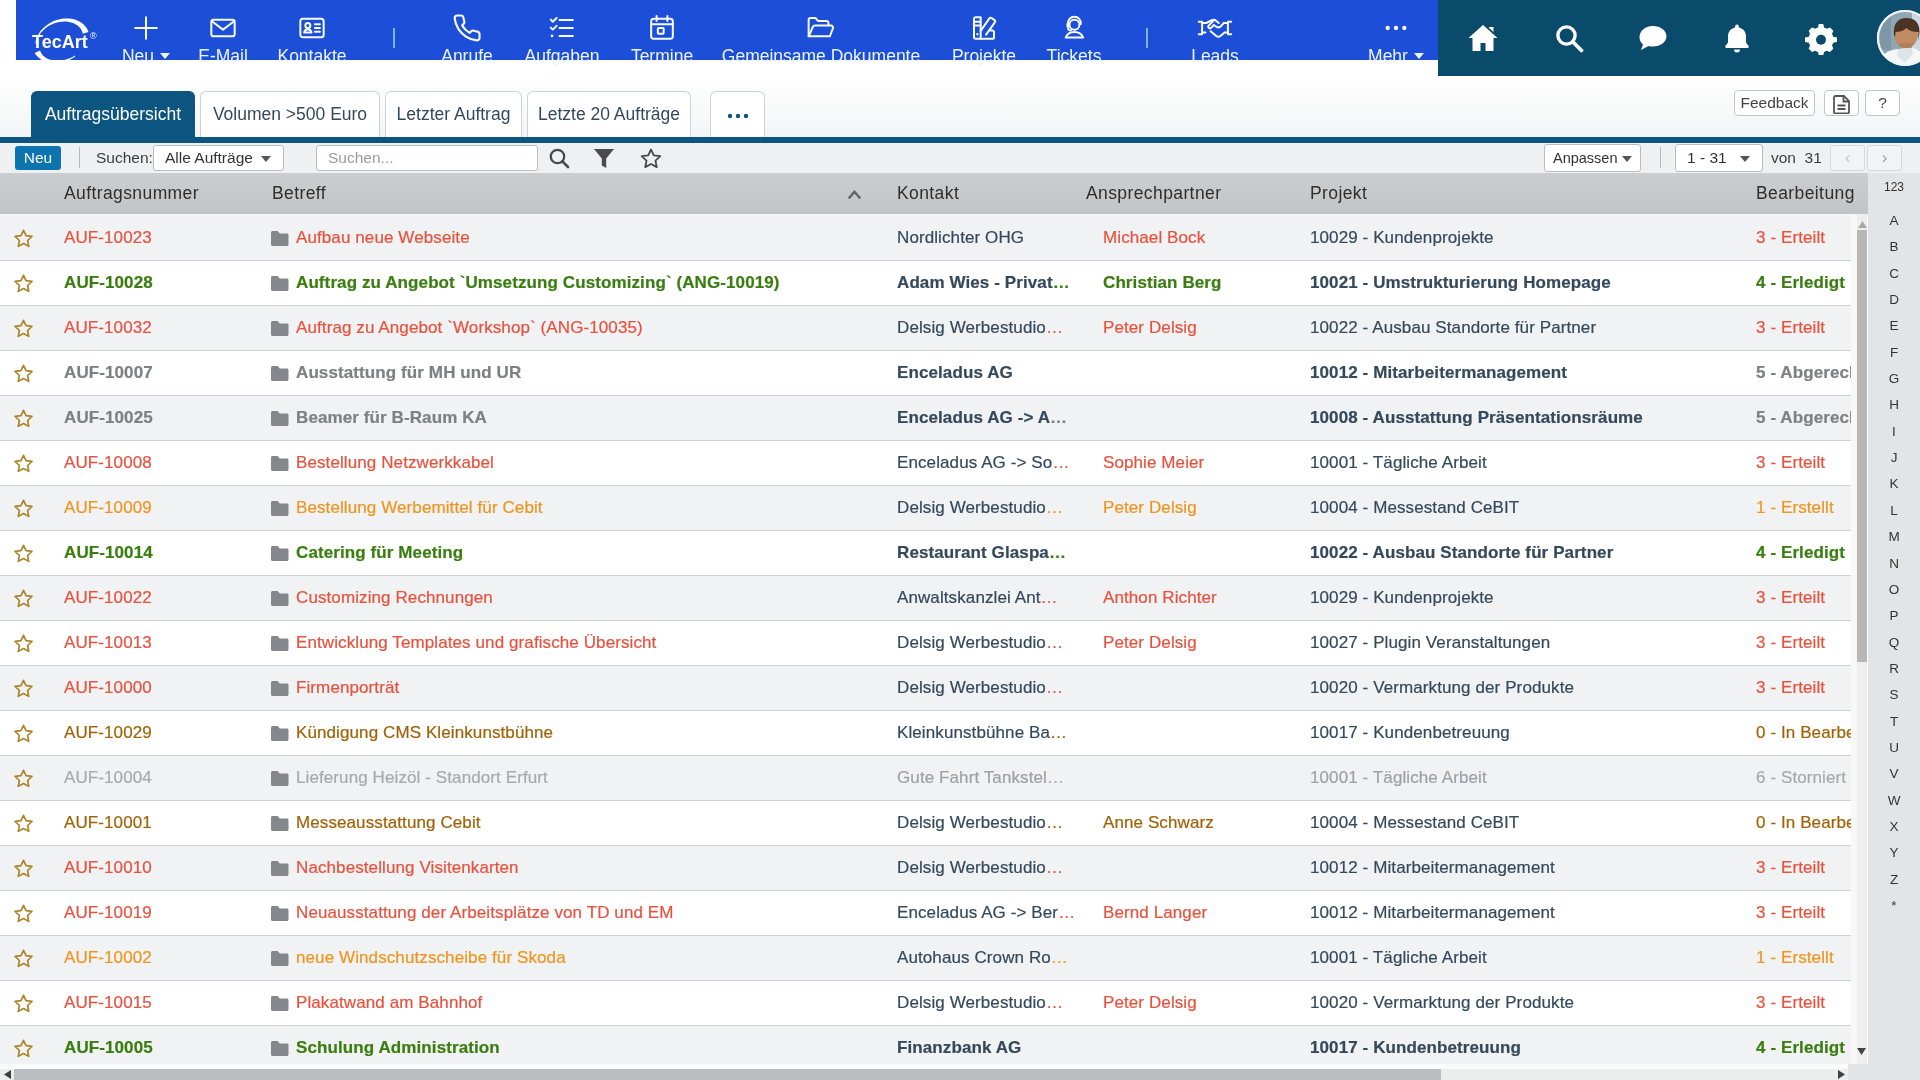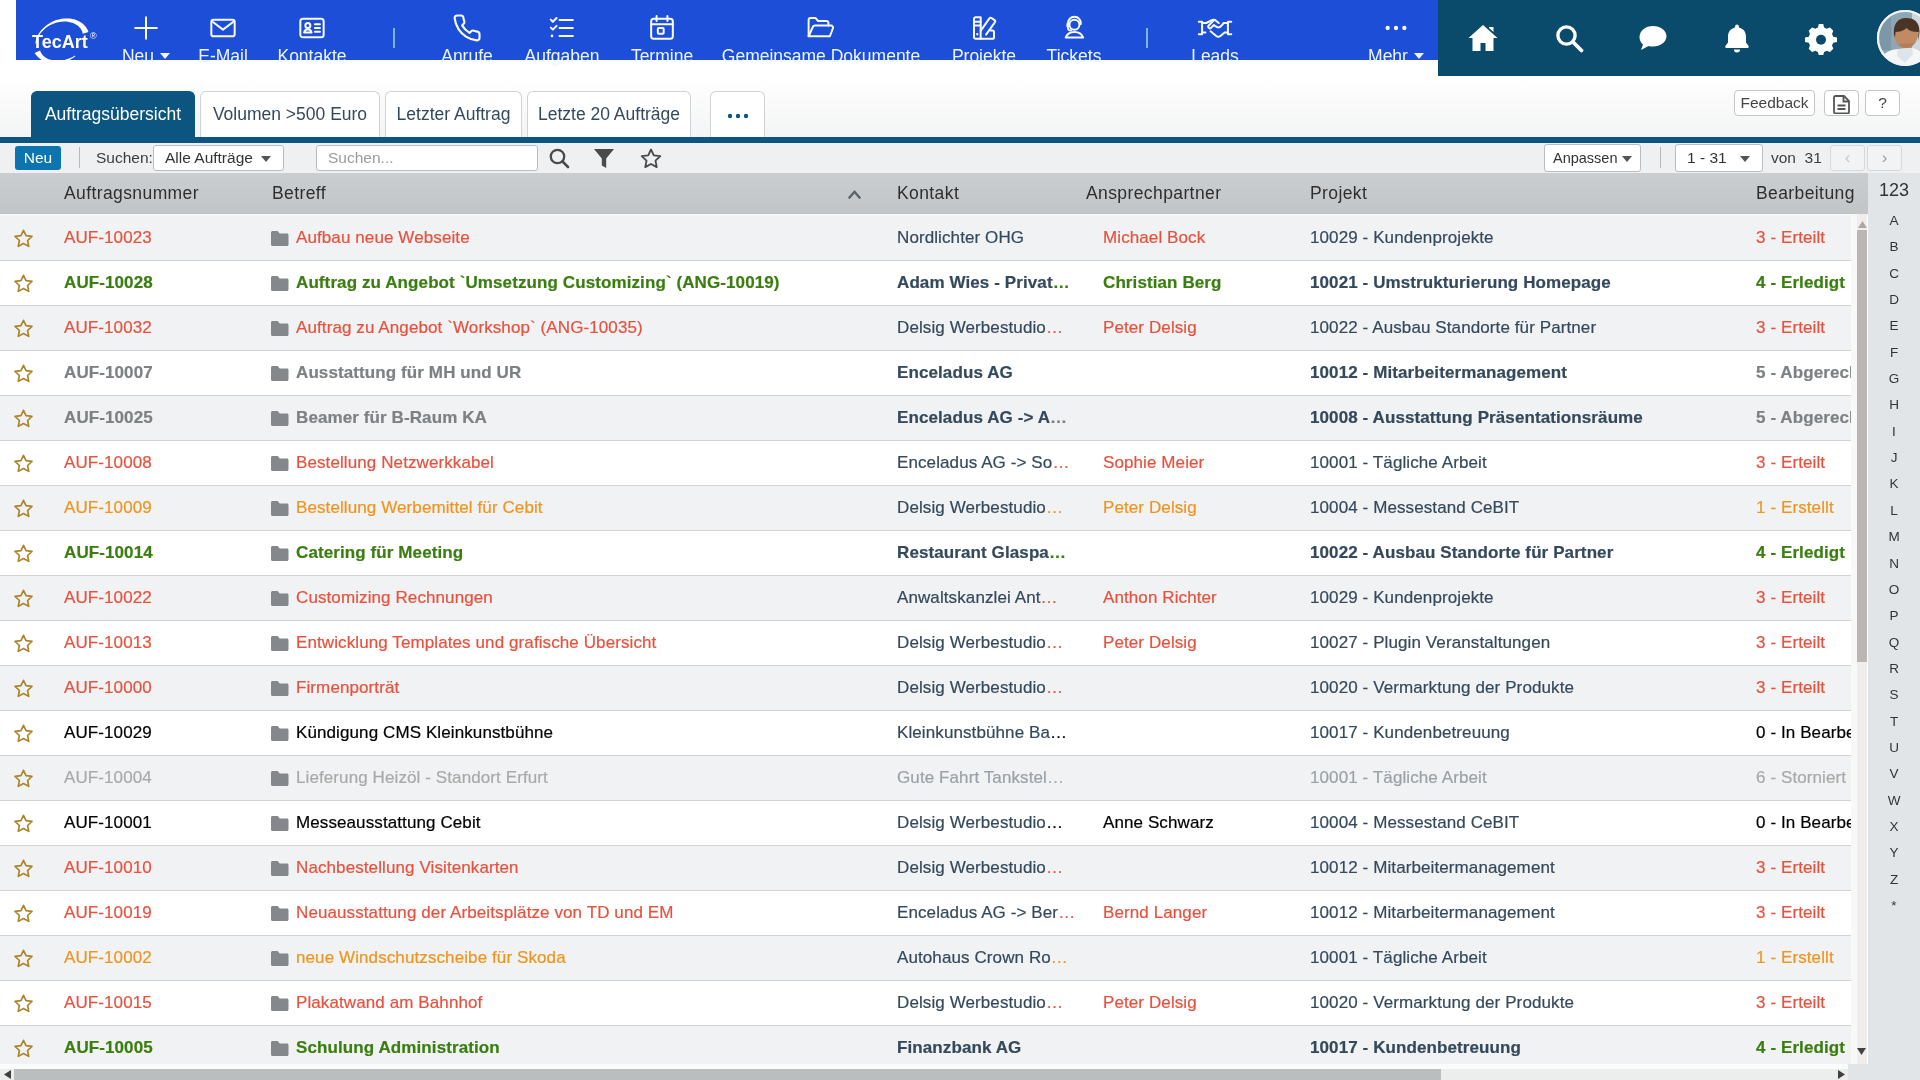--- a/index.html
+++ b/index.html
@@ -55,21 +55,21 @@
 .c.kon { left:897px; color:#35495c; }
 .c.ans { left:1103px; }
 .c.pro { left:1310px; color:#35495c; }
 .c.bea { left:1756px; }
 .b { font-weight:bold;text-align:center; }
 .red { color:#e8513d; }
 .green { color:#3a7e10; }
 .orange { color:#ef941e; }
 .gray5 { color:#7d8184; }
 .gray6 { color:#a9a9a9; }
-.blk { color:#000000;text-align:right; }
+.blk { color:#a16207;text-align:right; }
 .star { position:absolute; left:13px; top:12px; }
 .fold { position:absolute; left:271px; top:15px; }
 
 
 #vscroll { position:absolute; left:1857px; top:214px; width:10px; height:850px; background:#f0eeed; }
 #vgap { position:absolute; left:1851px; top:214px; width:6px; height:850px; background:#f8f8f7; }
 #vthumb { position:absolute; left:1857px; top:230px; width:10px; height:432px; background:#b9b6b3; }
 #alpha { position:absolute; left:1868px; top:173px; width:52px; height:907px; background:#e2e5e7; }
 #alpha div { position:absolute; width:52px; text-align:center; font-size:13.5px; color:#333; }
 #hscroll { position:absolute; left:0; top:1064px; width:1848px; height:16px; background:#fafbfb; }
@@ -548,21 +548,21 @@
   <svg class="abs" style="left:1857px; top:1048px; z-index:6;" width="9" height="7" viewBox="0 0 9 7">
       <path d="M4.5 7 0 0h9z" fill="#424242"></path>
     </svg>
   <svg class="abs" style="left:4px; top:1070px; z-index:6;" width="7" height="9" viewBox="0 0 7 9">
       <path d="M0 4.5 7 0v9z" fill="#3f3f3f"></path>
     </svg>
   <svg class="abs" style="left:1838px; top:1070px; z-index:6;" width="7" height="9" viewBox="0 0 7 9">
       <path d="M7 4.5 0 0v9z" fill="#3f3f3f"></path>
     </svg>
   <div id="alpha">
-<div style="top:7px; font-size:18px;">123</div>
+<div style="top:7px; font-size:12px;">123</div>
 <div style="top:40px;">A</div>
 <div style="top:66px;">B</div>
 <div style="top:93px;">C</div>
 <div style="top:119px;">D</div>
 <div style="top:145px;">E</div>
 <div style="top:172px;">F</div>
 <div style="top:198px;">G</div>
 <div style="top:224px;">H</div>
 <div style="top:251px;">I</div>
 <div style="top:277px;">J</div>

